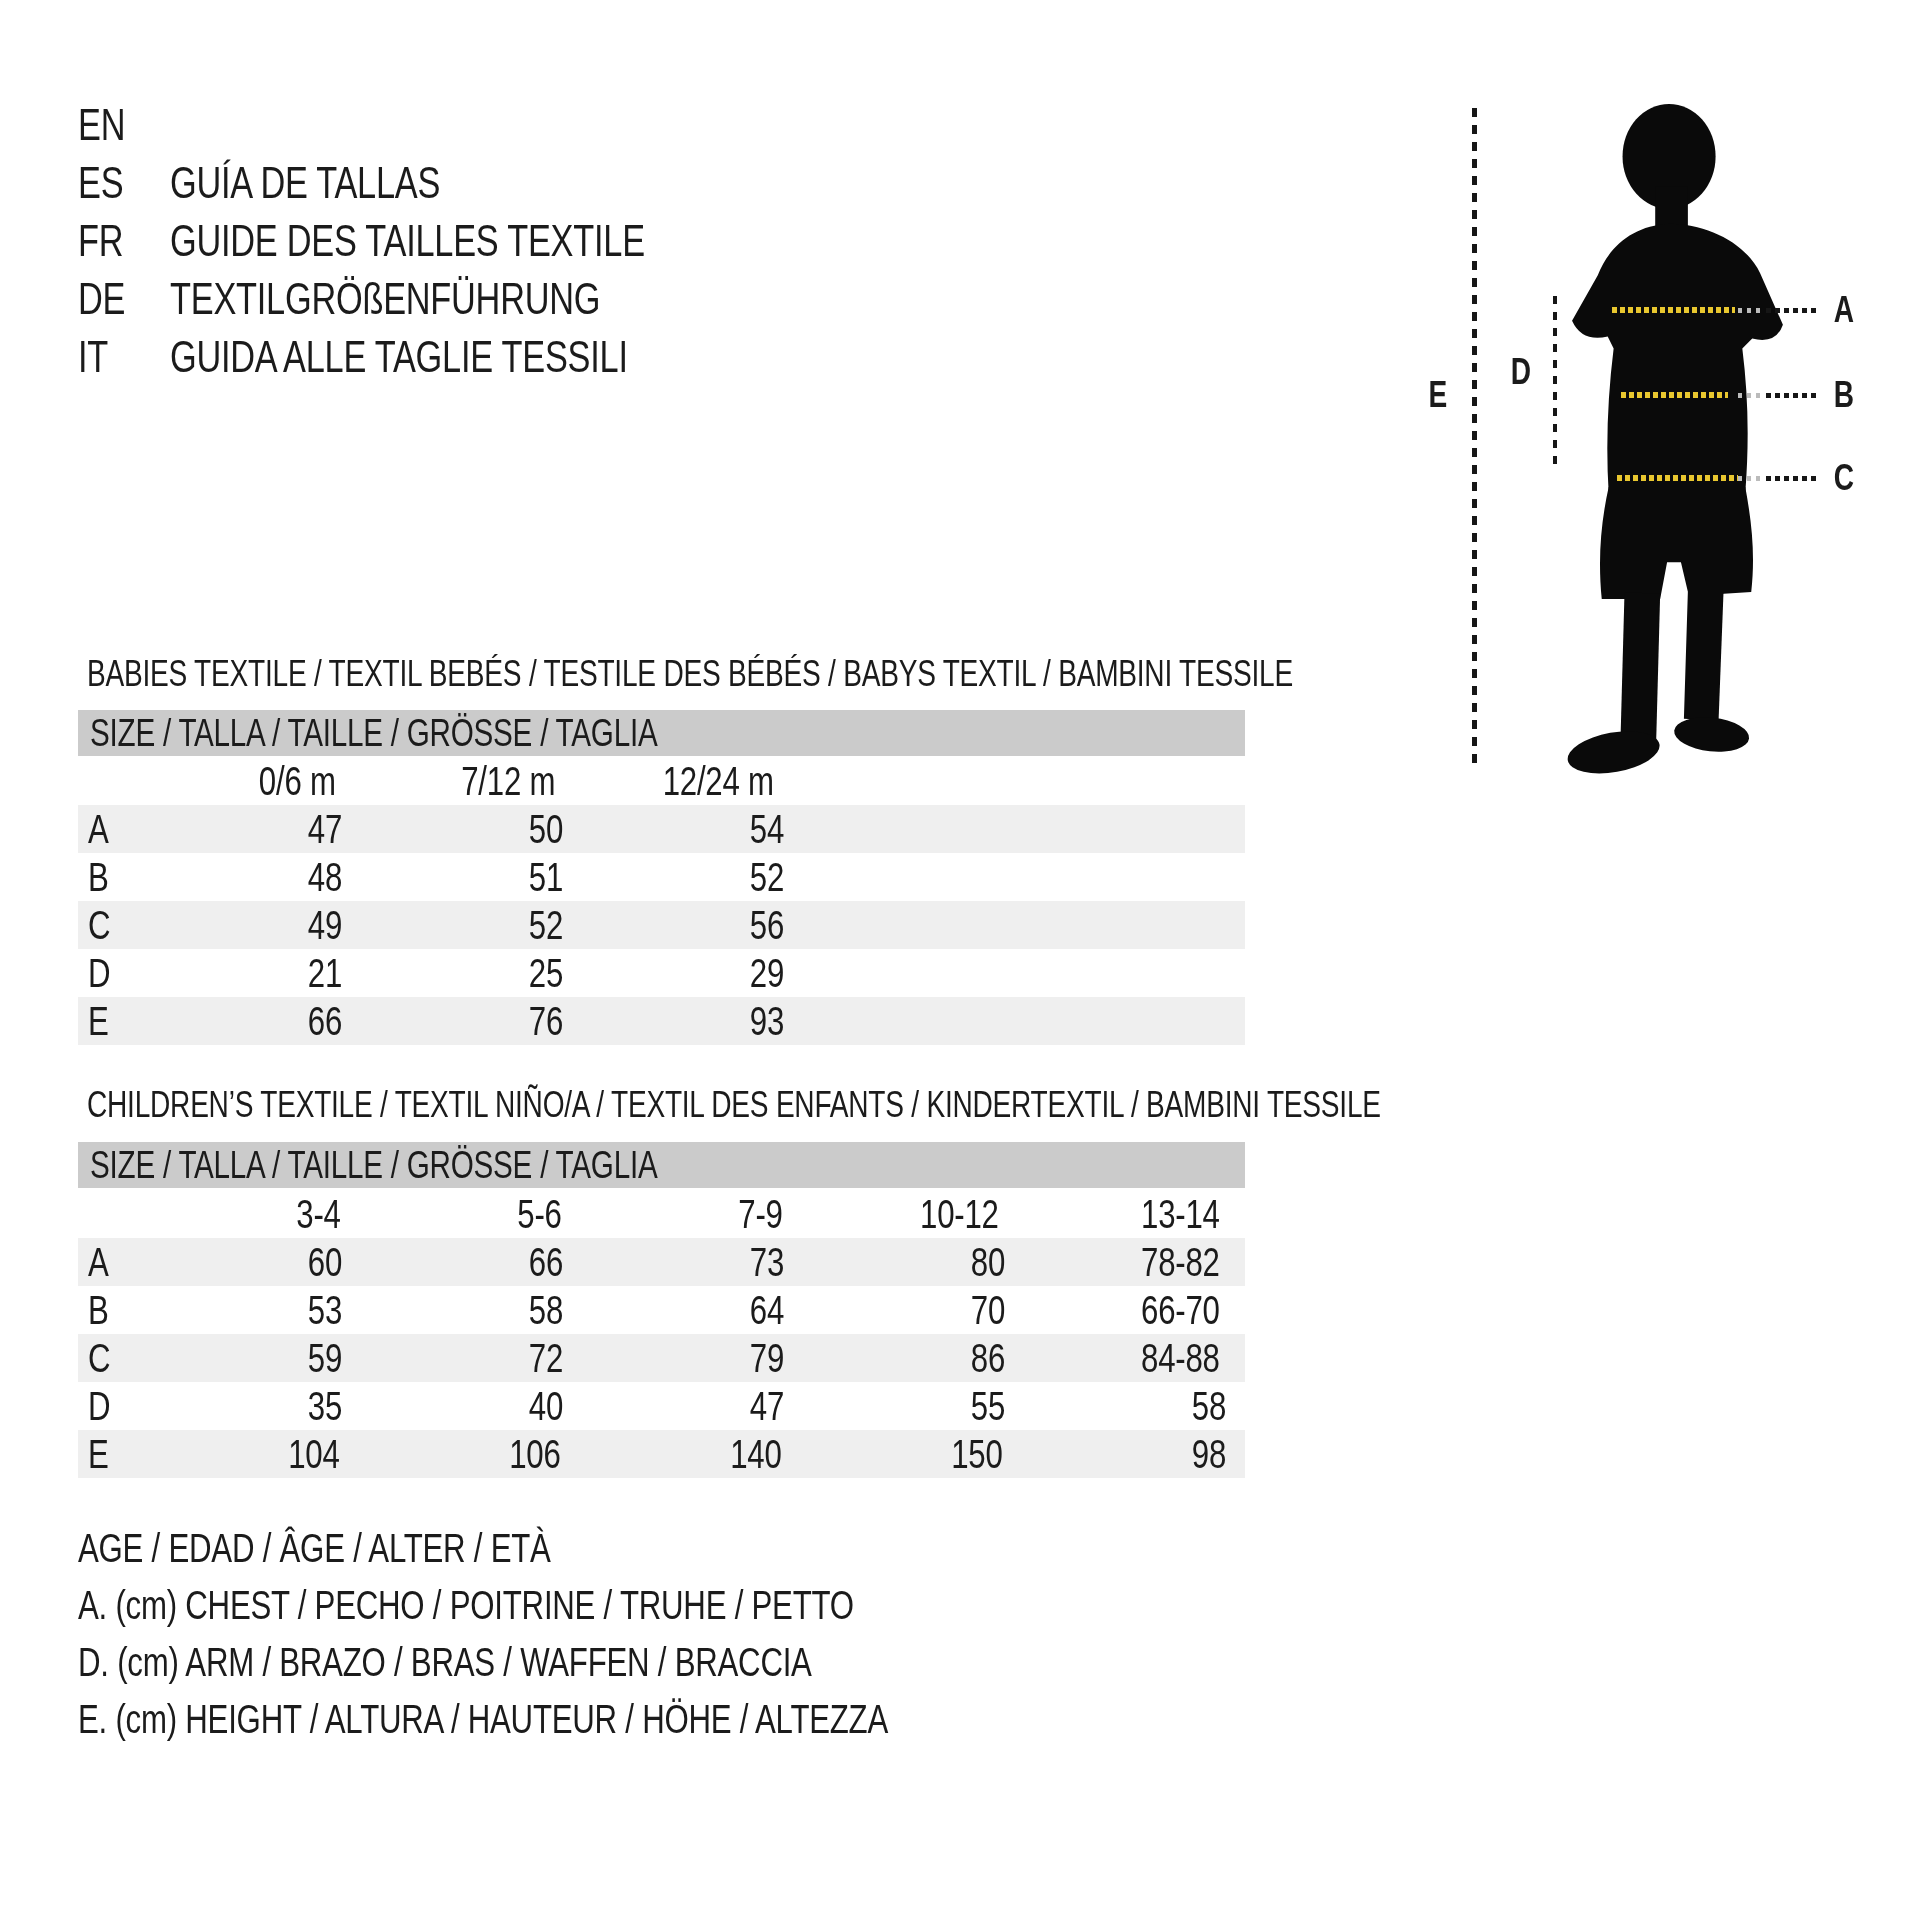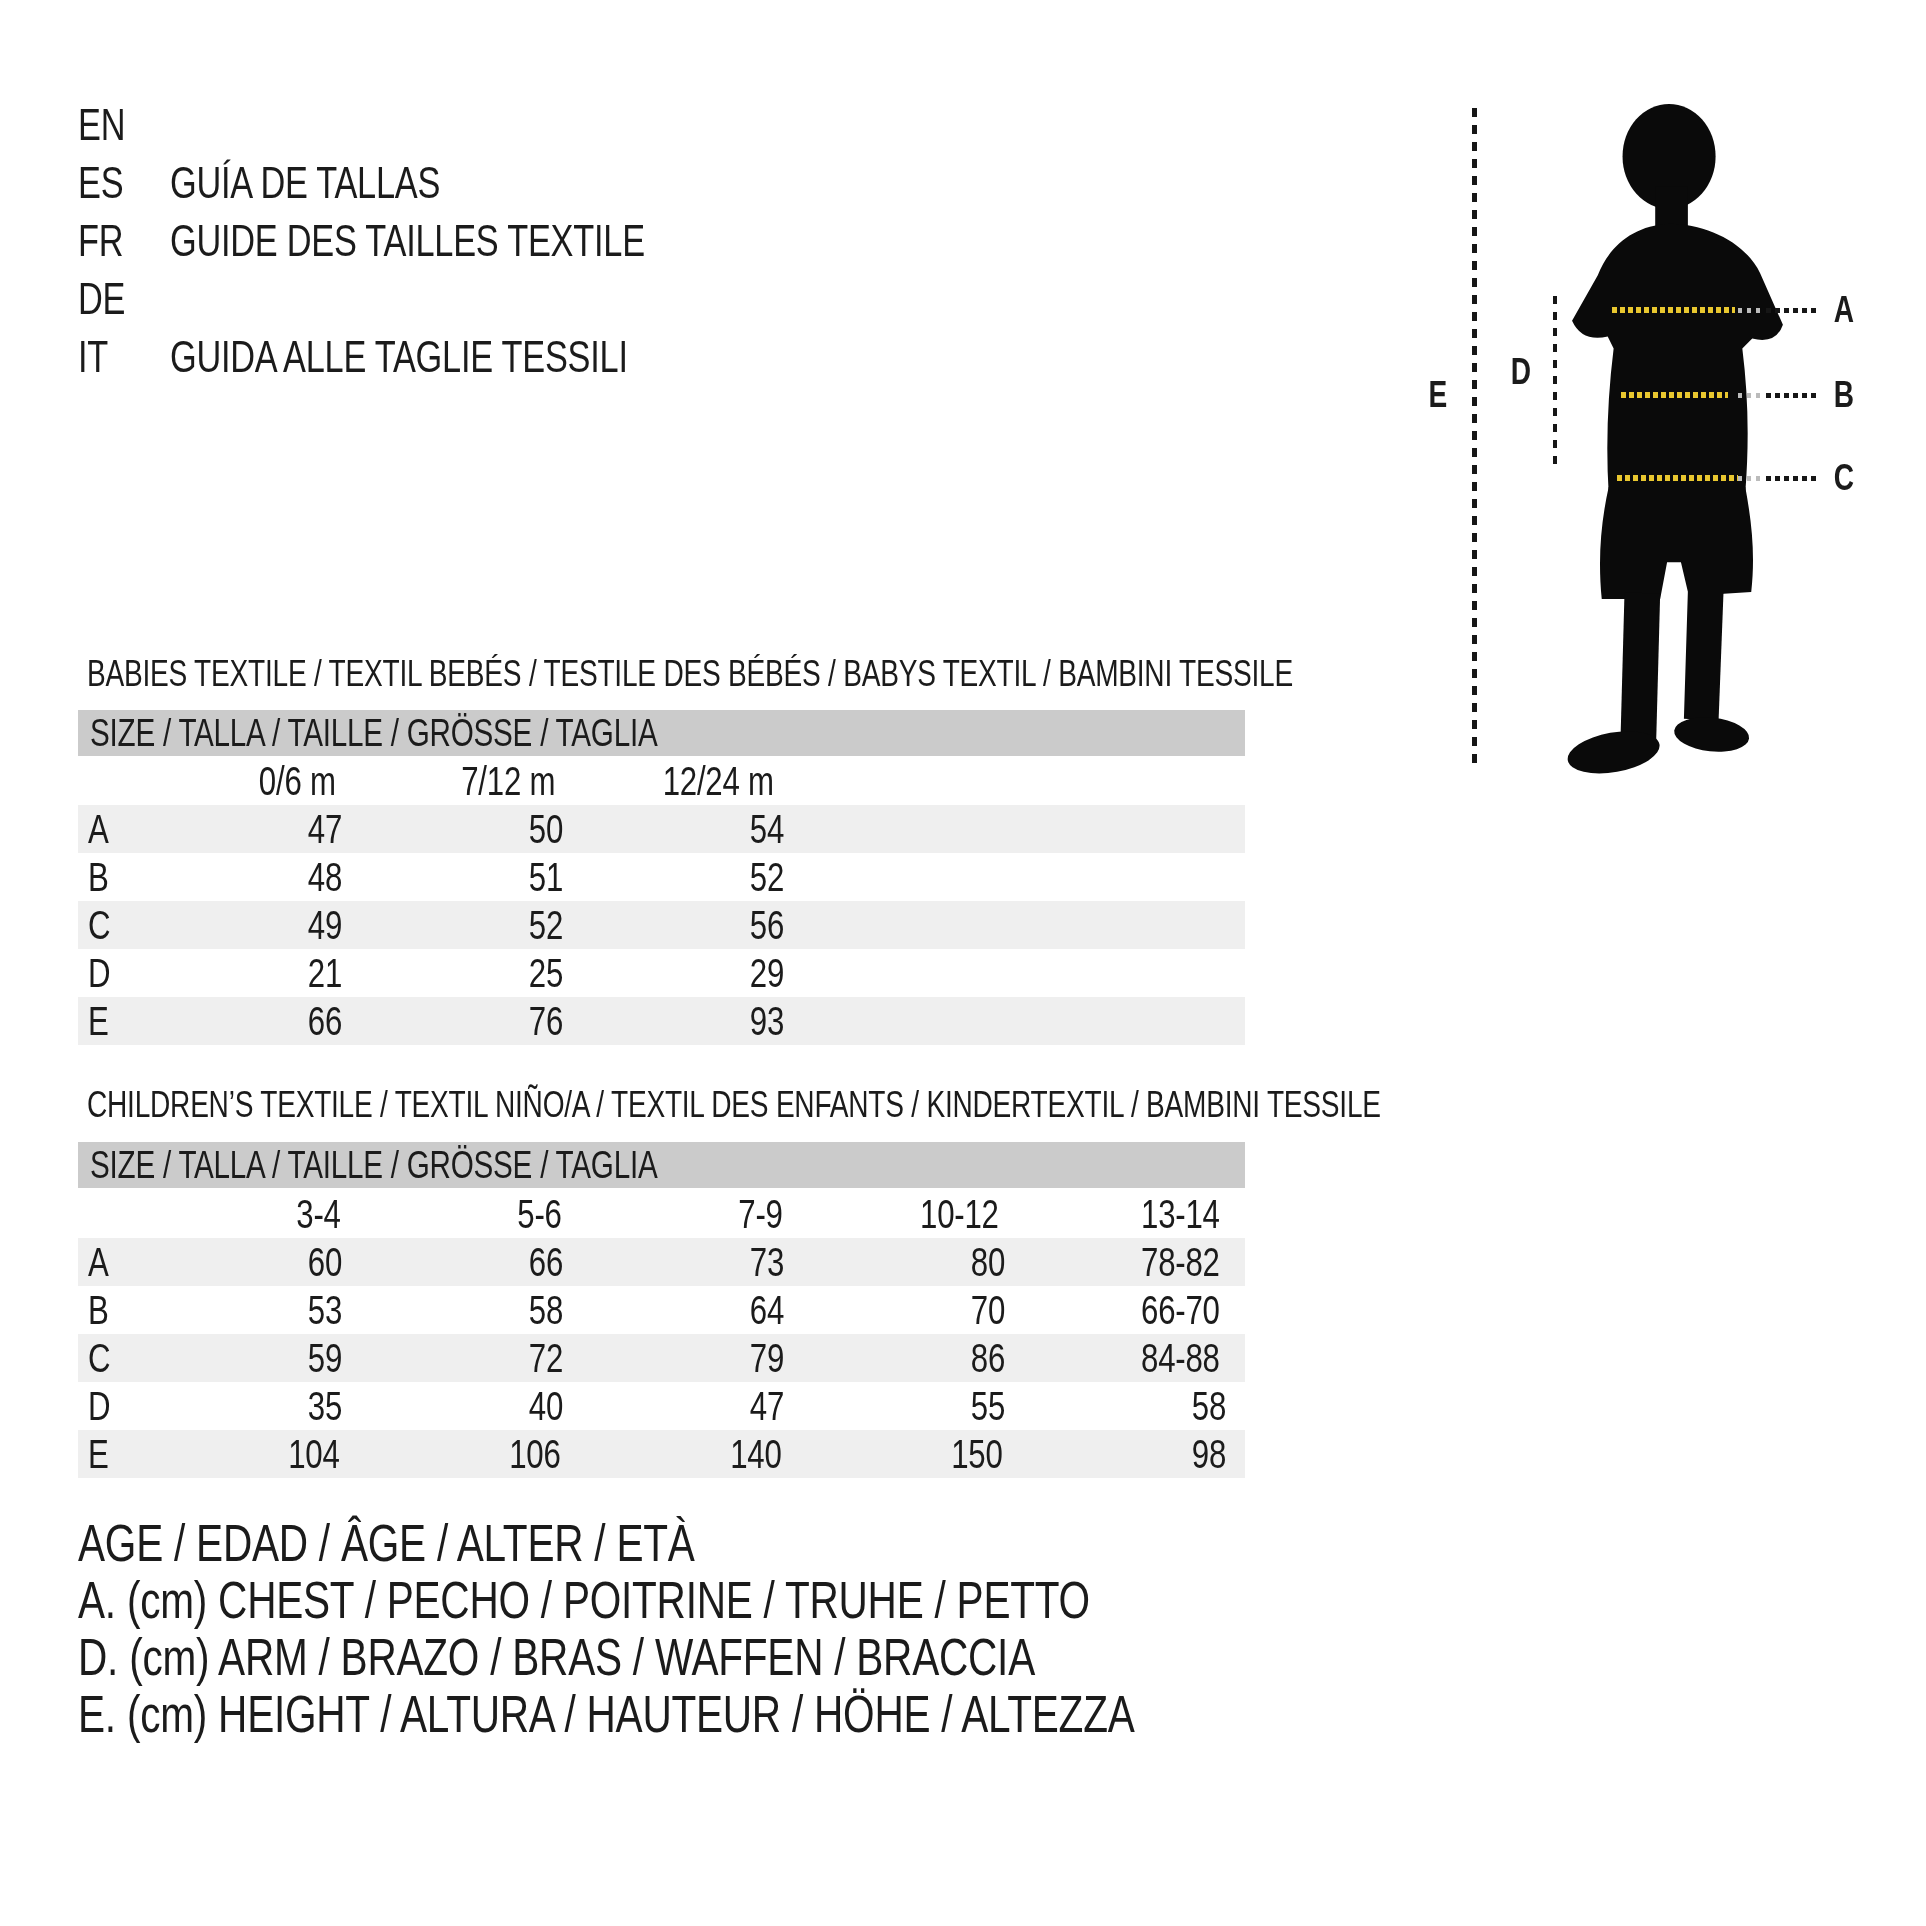--- a/index.html
+++ b/index.html
@@ -99,41 +99,42 @@
   .children-t { top: 1190px; }
   .trow { display: grid; height: 48px; align-items: center; width: 1167px; }
   .babies-t .trow { grid-template-columns: 48px 221px 221px 221px 1fr; }
   .children-t .trow { grid-template-columns: 48px 221px 221px 221px 221px 221px 1fr; }
   .trow.shaded { background: var(--row-shade); }
   .cell { text-align: right; font-size: 40px; }
   .cell.letter { text-align: left; padding-left: 10px; }
 
   
   .legend { position: absolute; left: 78px; top: 1514px; }
-  .legend-line { height: 57px; display: flex; align-items: center; font-size: 52px; }
+  .legend-line { height: 57px; display: flex; align-items: flex-end; font-size: 40px; }
 </style>
 </head>
 <body>
 
 <div class="page">
 
   <section class="langs">
     <div class="lang-row">
       <span class="code"><span class="cond">EN</span></span>
     </div>
     <div class="lang-row">
       <span class="code"><span class="cond">ES</span></span>
       <span class="ltitle"><span class="cond">GUÍA DE TALLAS</span></span>
     </div>
     <div class="lang-row">
       <span class="code"><span class="cond">FR</span></span>
       <span class="ltitle"><span class="cond">GUIDE DES TAILLES TEXTILE</span></span>
     </div>
     <div class="lang-row">
       <span class="code"><span class="cond">DE</span></span>
+      <span class="ltitle"><span class="cond">TEXTILGRÖßENFÜHRUNG</span></span>
     </div>
     <div class="lang-row">
       <span class="code"><span class="cond">IT</span></span>
       <span class="ltitle"><span class="cond">GUIDA ALLE TAGLIE TESSILI</span></span>
     </div>
   </section>
 
   <svg class="sil" viewBox="0 0 225 695" aria-hidden="true">
     <g fill="var(--silhouette, #0a0a0a)">
       <ellipse cx="106" cy="58" rx="47" ry="53"></ellipse>

